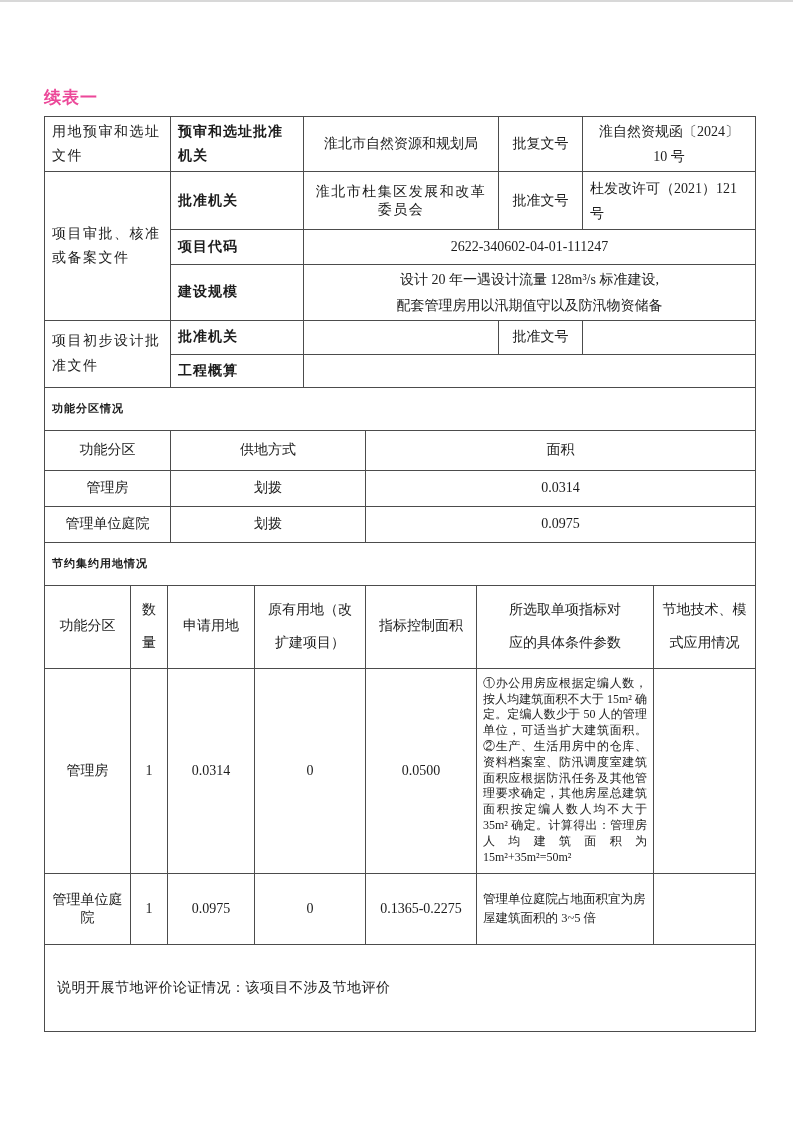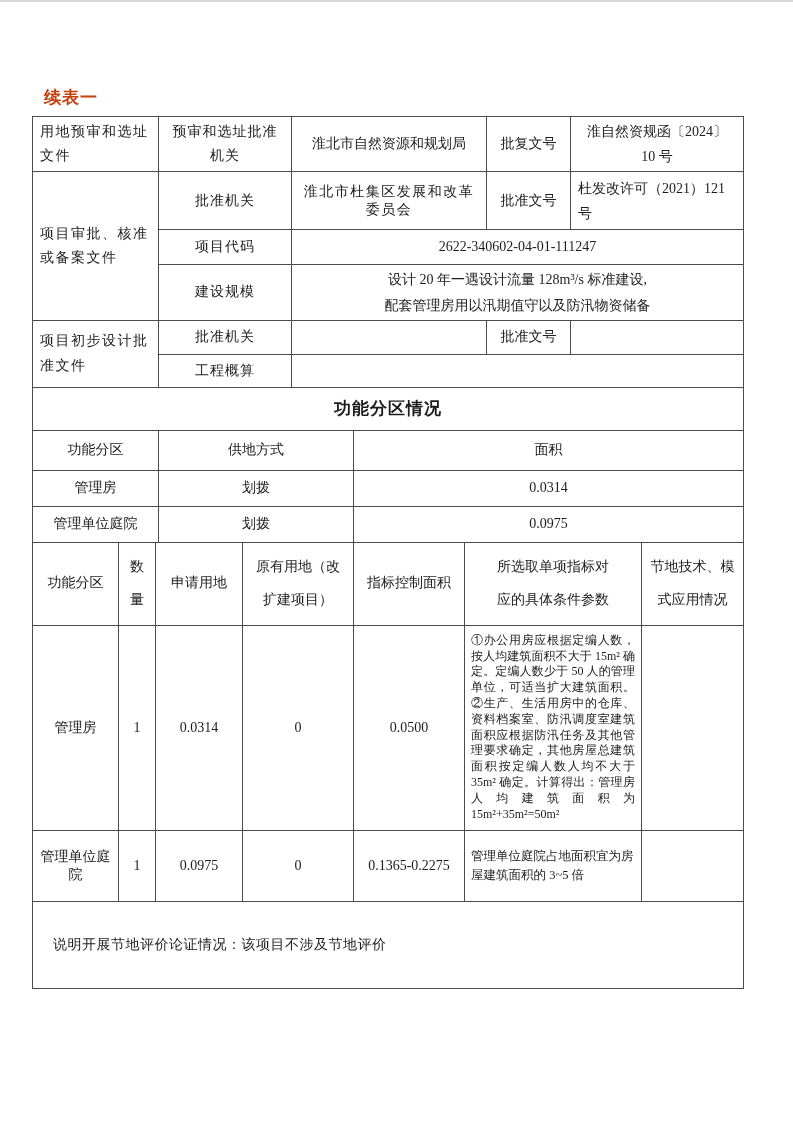--- a/index.html
+++ b/index.html
@@ -17,53 +17,53 @@
     overflow: hidden;
     border-top: 2px solid #d8d8d8;
   }
   .doc-title {
     position: absolute;
     left: 44px; top: 84px;
     font-family: "DejaVu Sans", "Liberation Sans", sans-serif;
     font-weight: 700;
     font-size: 17px;
     letter-spacing: 1px;
-    color: #c2410c;
+    color: #ec4899;
   }
   .tables {
     position: absolute;
-    left: 32px; top: 114px;
+    left: 44px; top: 114px;
     width: 711px;
   }
   table {
     border-collapse: collapse;
     table-layout: fixed;
     width: 711px;
   }
   .t-b, .t-c { margin-top: -1px; }
   td {
     border: 1px solid #4c4c4c;
     font-size: 14px;
     padding: 2px 7px;
     vertical-align: middle;
     color: #1c1c1c;
     overflow: hidden;
   }
   .lab  { text-align: left; line-height: 1.75; letter-spacing: 1.5px; }
-  .lab2 { text-align: center; line-height: 1.75; letter-spacing: 1px; }
+  .lab2 { text-align: left; line-height: 1.75; letter-spacing: 1px; font-weight: bold; }
   .center { text-align: center; }
   .left { text-align: left; }
   .ls15 { letter-spacing: 1.5px; font-family: Liberation Mono, monospace; }
   .blk { display: block; }
   .two-line { line-height: 1.8; }
   .section-title {
     font-family: "DejaVu Sans", "Liberation Sans", sans-serif;
     font-weight: 700;
-    font-size: 17px;
-    text-align: center;
+    font-size: 11px;
+    text-align: left;
     letter-spacing: 1px;
   }
   
   tr.h55 td { height: 55px; }
   tr.h58 td { height: 58px; }
   tr.h35 td { height: 35px; }
   tr.h34 td { height: 34px; }
   tr.h33 td { height: 33px; }
   tr.h43 td { height: 43px; }
   tr.h40 td { height: 40px; }
@@ -84,21 +84,21 @@
     padding: 0 6px;
   }
   .small-left {
     font-size: 12.5px;
     line-height: 1.55;
     text-align: left;
     padding: 16px 6px;
   }
   .note-cell {
     text-align: left;
-    padding-left: 20px;
+    padding-left: 12px;
     letter-spacing: 0.5px;
     margin-left: 17px;
   }
 </style>
 </head>
 <body>
 
 <div class="page">
 
   <div class="doc-title">续表一</div>
@@ -188,20 +188,23 @@
       <colgroup>
         <col style="width:86px">
           <col style="width:37px">
           <col style="width:87px">
         <col style="width:111px">
           <col style="width:111px">
           <col style="width:177px">
         <col style="width:102px">
       </colgroup>
       <tbody>
+        <tr class="h43">
+          <td class="section-title" colspan="7">节约集约用地情况</td>
+        </tr>
         <tr class="h67 tc-h">
           <td>功能分区</td>
           <td class="pad-qty">数量</td>
           <td>申请用地</td>
           <td>原有用地（改扩建项目）</td>
           <td>指标控制面积</td>
           <td class="pad-wide">所选取单项指标对应的具体条件参数</td>
           <td>节地技术、模式应用情况</td>
         </tr>
         <tr class="h205">

